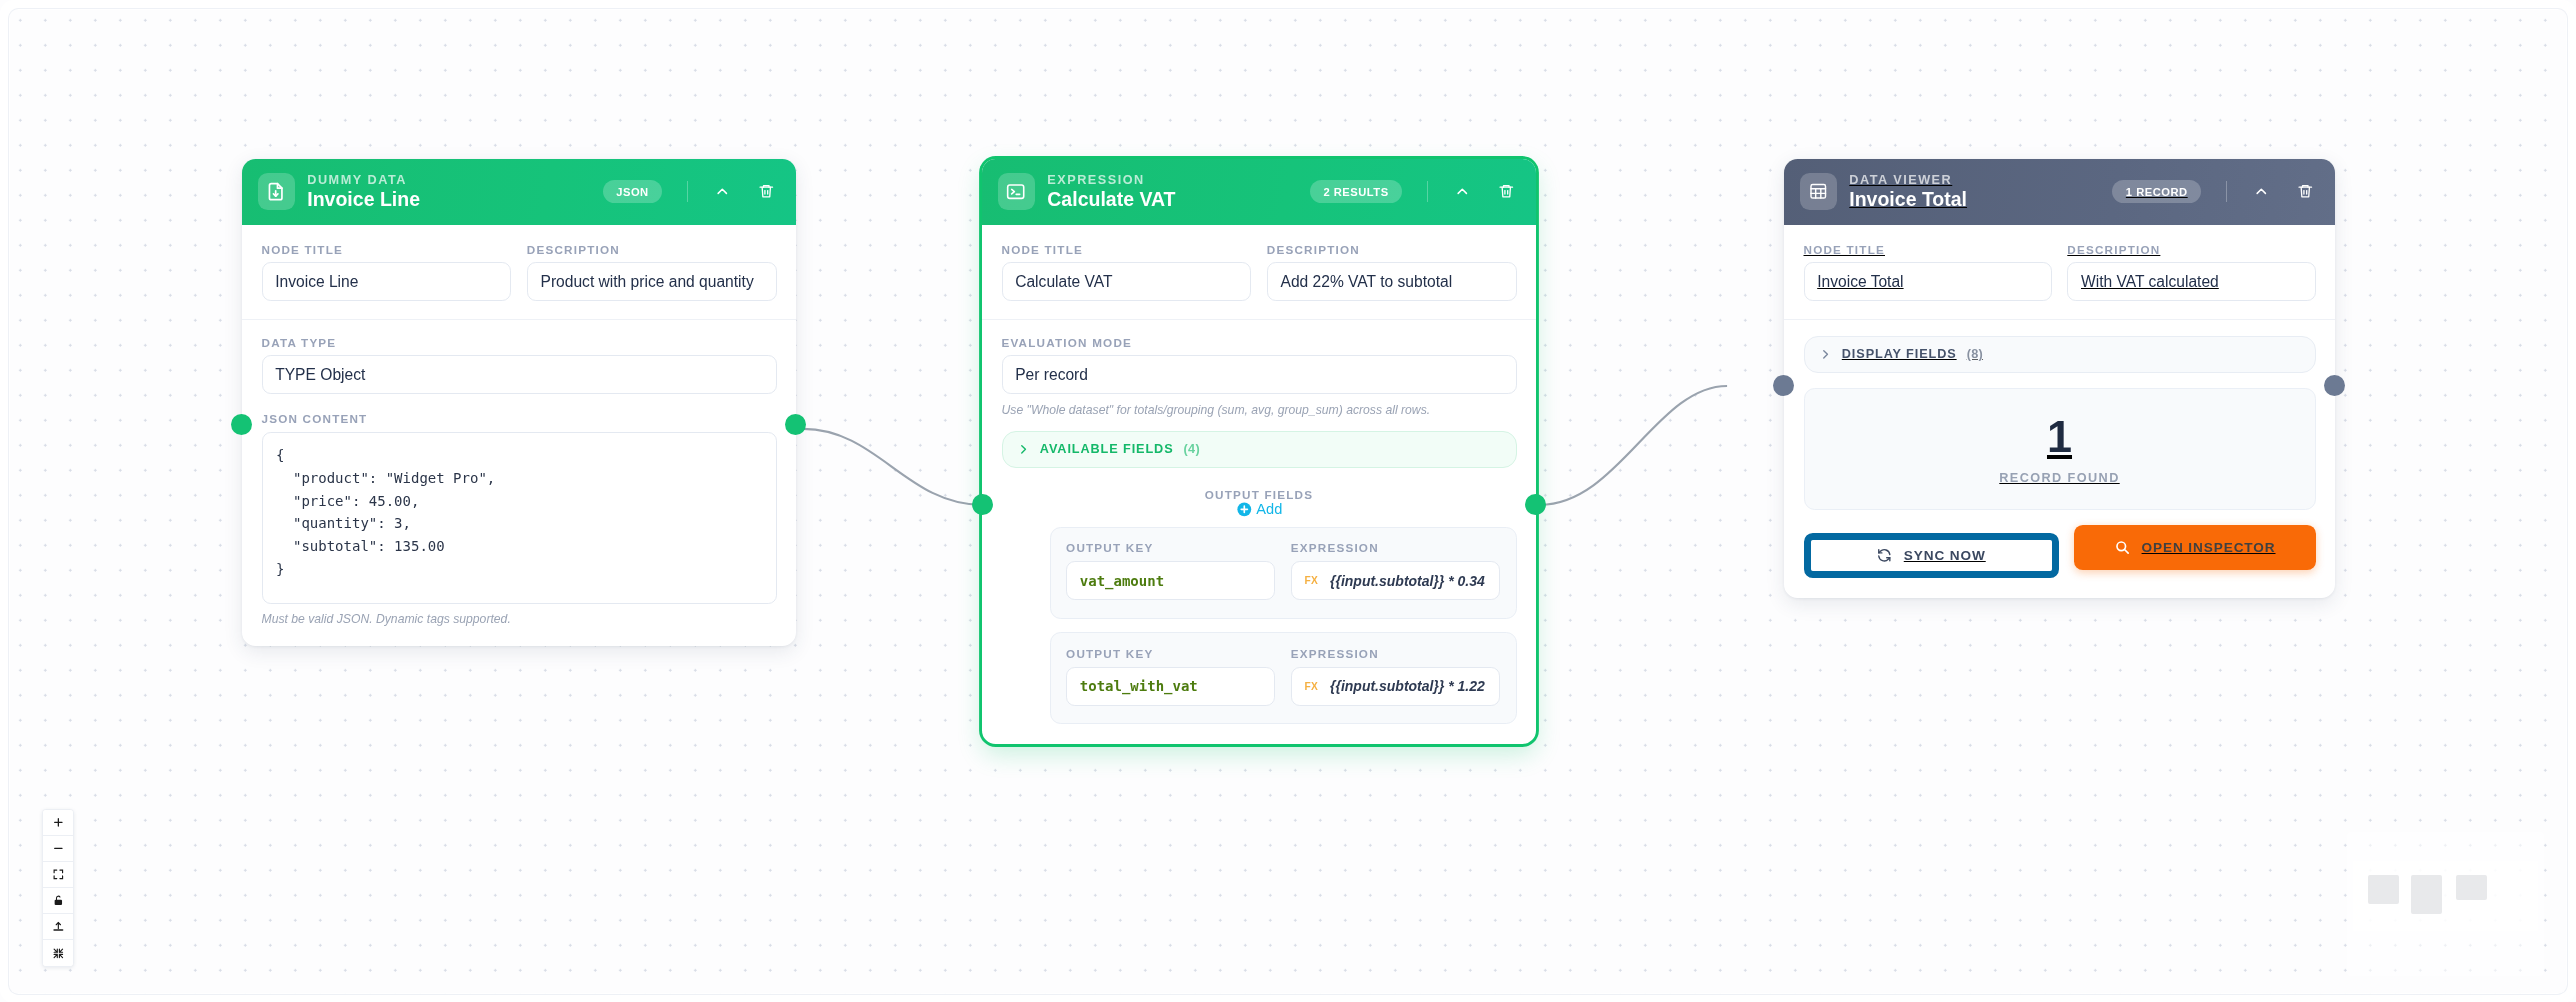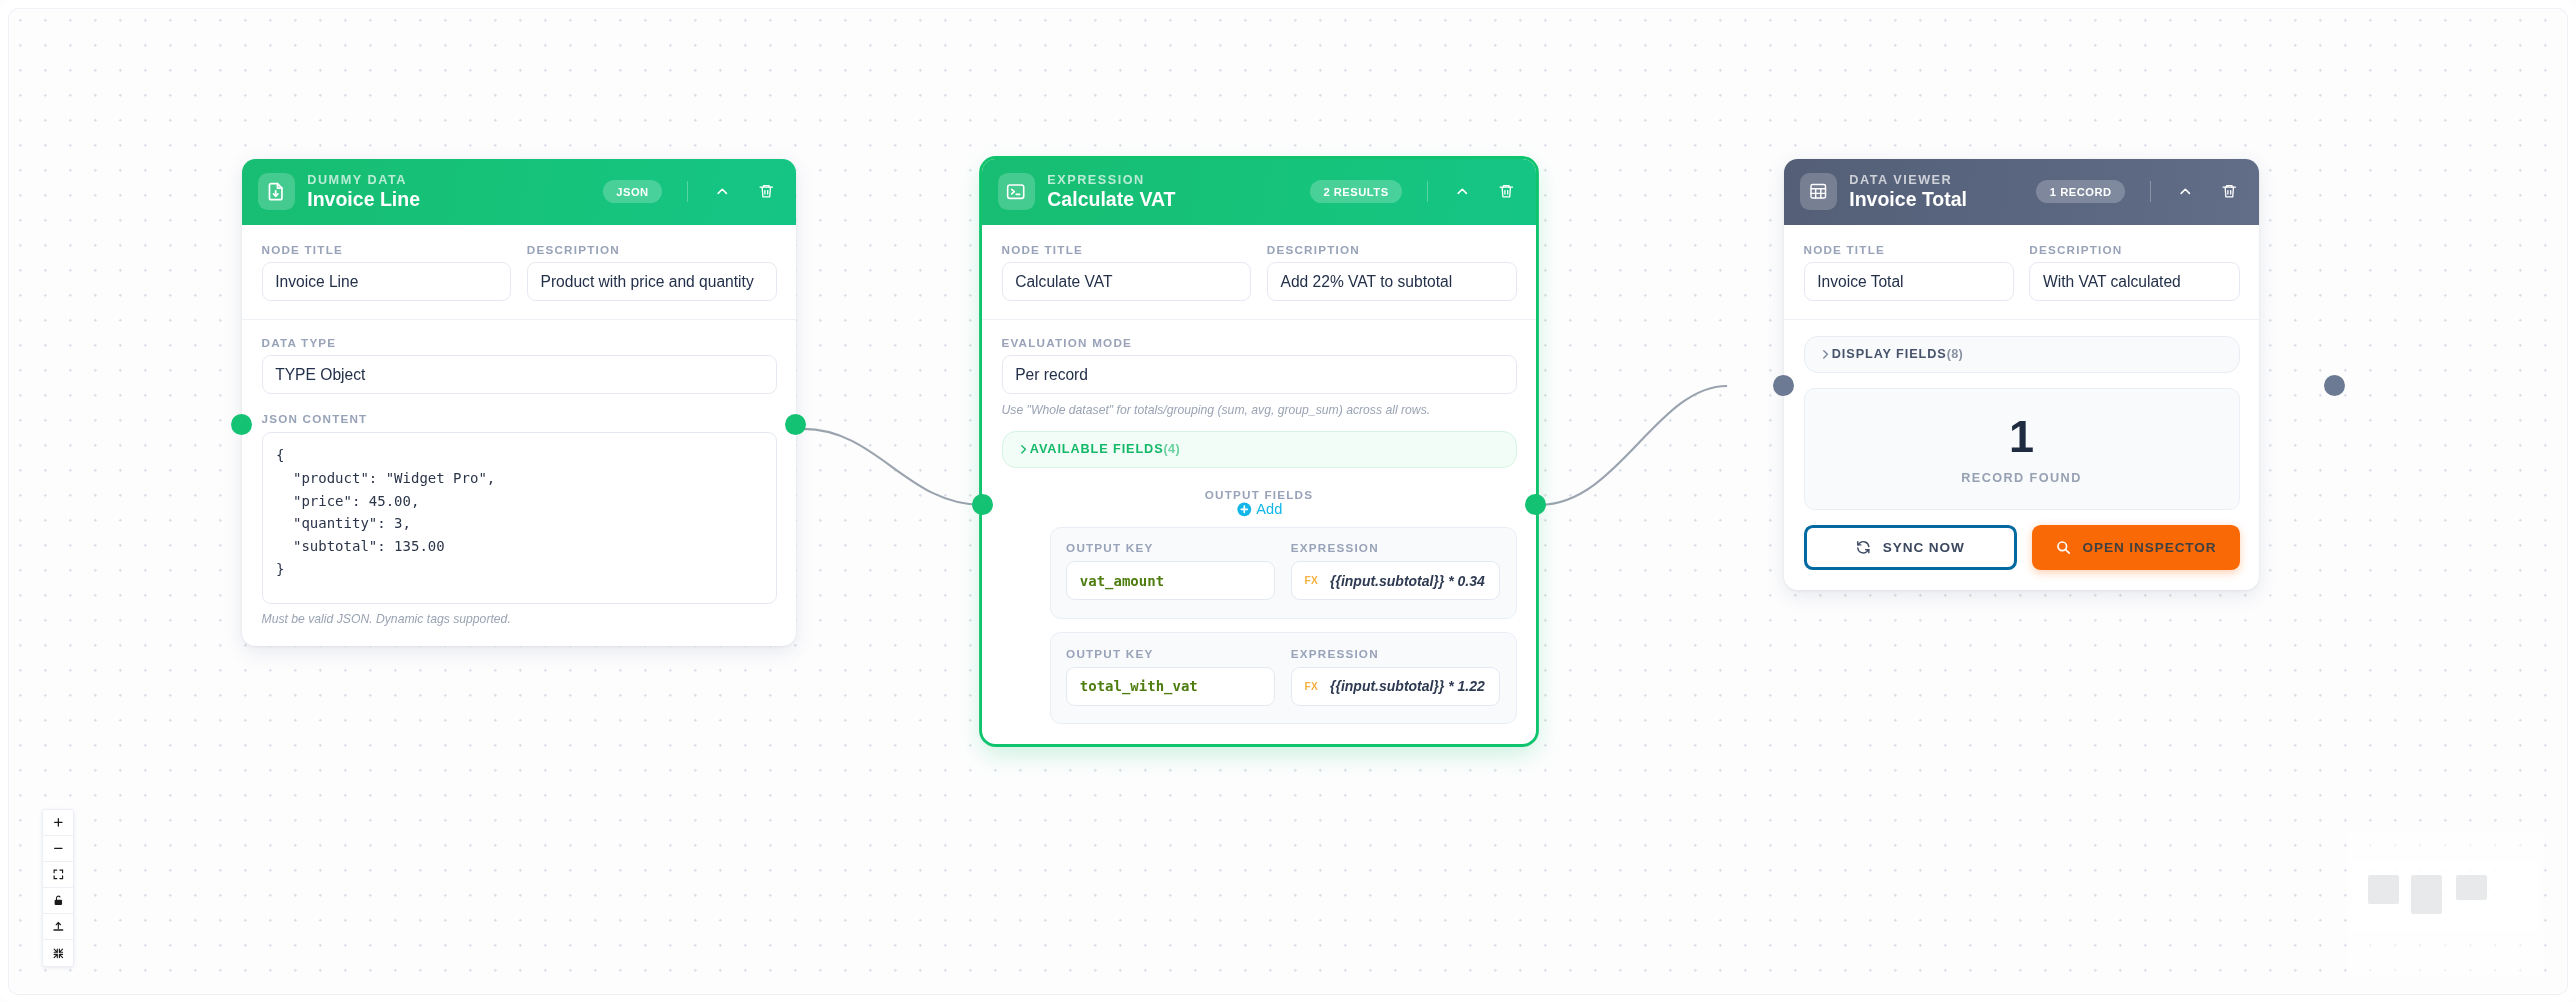--- a/index.html
+++ b/index.html
@@ -121,21 +121,21 @@
     padding: 10.7px 13.6px;
   }
   .checkbox {
     width: 24.4px; height: 24.4px; border-radius: 6.8px; background:#f7931e;
     display:flex; align-items:center; justify-content:center; flex:0 0 24.4px;
   }
   .check-label { font-size: 14.6px; font-weight: 700; color:#2d3a52; }
 
   .collapse-row {
     margin-top: 13.6px;
-    display:flex; align-items:center; gap: 0;
+    display:flex; align-items:center; gap: 10px;
     border-radius: 14px; padding: 10.7px 14.6px;
     font-size: 12.7px; font-weight: 700; letter-spacing: 0.9px;
   }
   .collapse-green { background:#f2fdf7; border:1px solid #d5f4e4; color:#14b869; }
   .collapse-slate { background:#f8fafc; border:1px solid #e8edf4; color:#46536b; }
   .collapse-count { font-weight: 700; opacity: .62; letter-spacing: 0.3px; }
 
   .section-head {
     display:flex; align-items:center; justify-content:space-between;
     margin-top: 19.5px; margin-bottom: 9.7px; flex-direction: column;
@@ -177,21 +177,21 @@
   .record-lbl {
     margin-top: 11.7px; font-size: 12.7px; font-weight: 700;
     letter-spacing: 1.4px; color:#97a1b3;
   }
   .btn-row { display:flex; gap: 15.6px; margin-top: 15.6px; }
   .btn {
     flex:1 1 0; height: 45px; border-radius: 8.8px;
     display:flex; align-items:center; justify-content:center; gap:10.7px;
     font-size: 13.6px; font-weight: 700; letter-spacing: 0.9px; cursor:pointer;
   }
-  .btn-ghost { background:#fff; border:3px solid #0369a1; color:#3b4860; }
+  .btn-ghost { background:#fff; border:7px solid #0369a1; color:#3b4860;margin-top:8px; }
   .btn-orange { background:#f96a07; color:#404040; box-shadow: 0 2.9px 8.8px rgba(249,106,7,.30); }
 
   
   .handle {
     position:absolute; width: 21.4px; height: 21.4px; border-radius:50%;
     z-index: 20; cursor: crosshair;
   }
   .h-green { background:#14c274; }
   .h-slate { background:#6c7a93; }
 
@@ -392,21 +392,21 @@
               <span class="expr-text">{{input.subtotal}} * 1.22</span>
             </div>
           </div>
         </div>
       </div>
     </div>
   </div>
   <div class="handle h-green" style="left:972px; top:494px;"></div>
   <div class="handle h-green" style="left:1525px; top:494px;"></div>
 
-  <div class="node" style="left:1784px; top:159px; width:475px;">
+  <div class="node" style="left:1784px; top:159px; width:551px;text-decoration:underline;">
     <div class="node-header hdr-slate">
       <div class="node-icon">
         <svg width="20.5" height="20.5" viewBox="0 0 24 24" fill="none" stroke="#fff" stroke-width="1.7" stroke-linecap="round" stroke-linejoin="round">
           <rect x="3.5" y="4" width="17" height="16" rx="2"></rect>
           <path d="M3.5 9h17M3.5 14.5h17M9 9v11M15 9v11"></path>
         </svg>
       </div>
       <div class="hdr-titles">
         <div class="hdr-kind">DATA VIEWER</div>
         <div class="hdr-name">Invoice Total</div>

